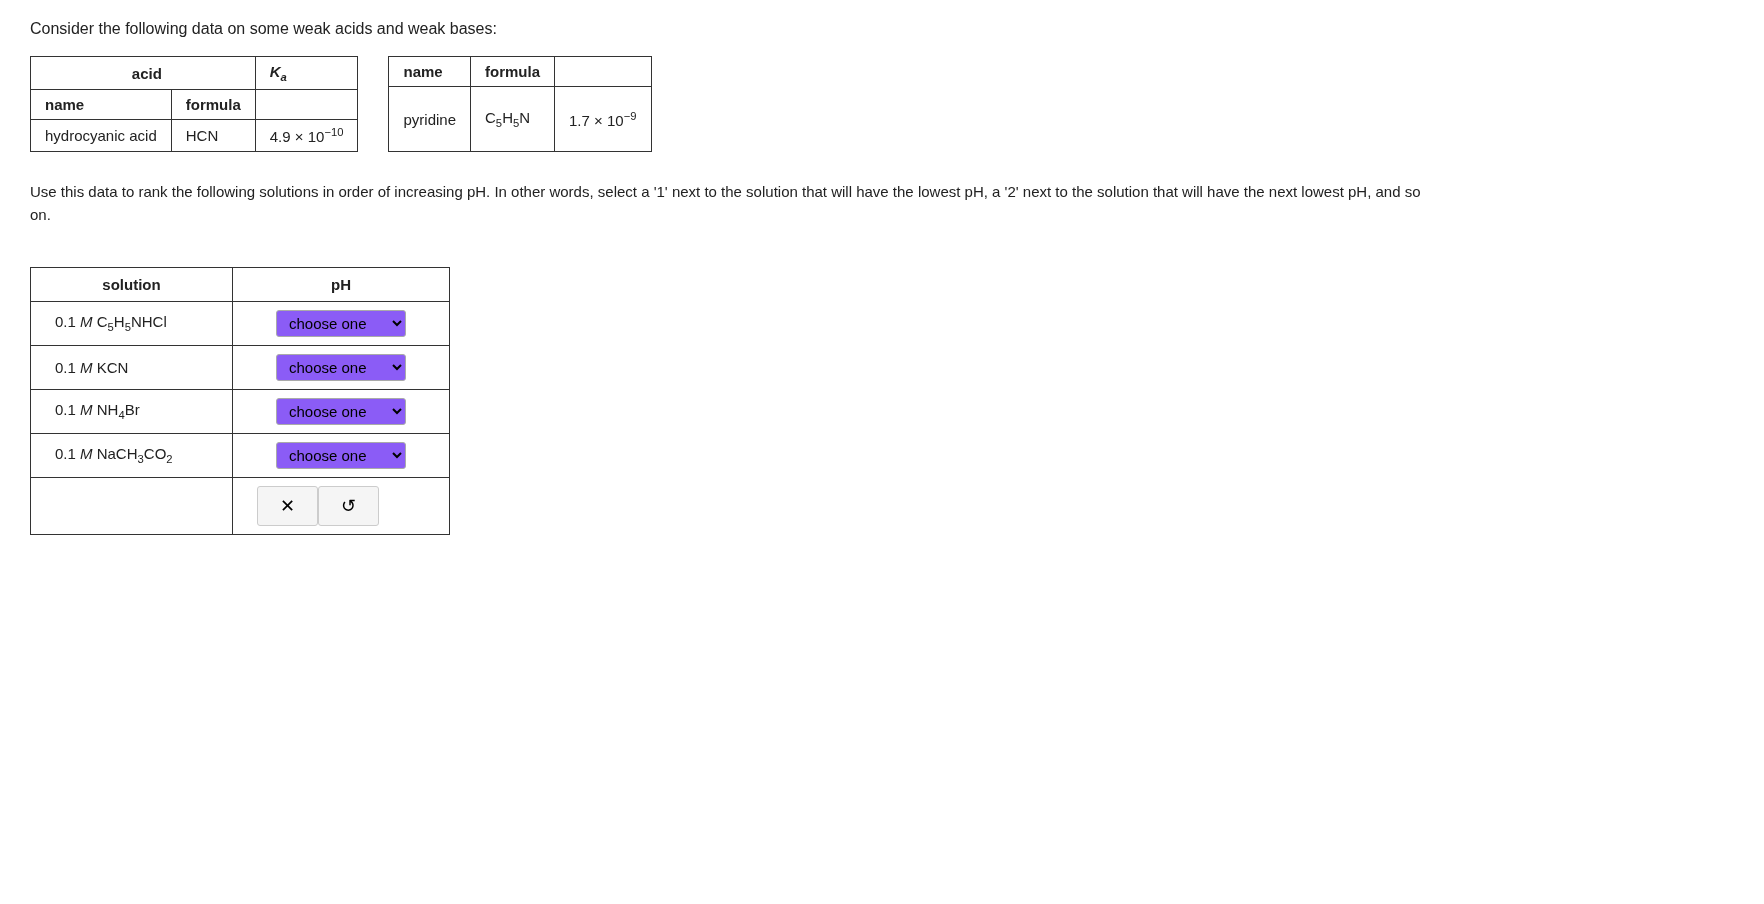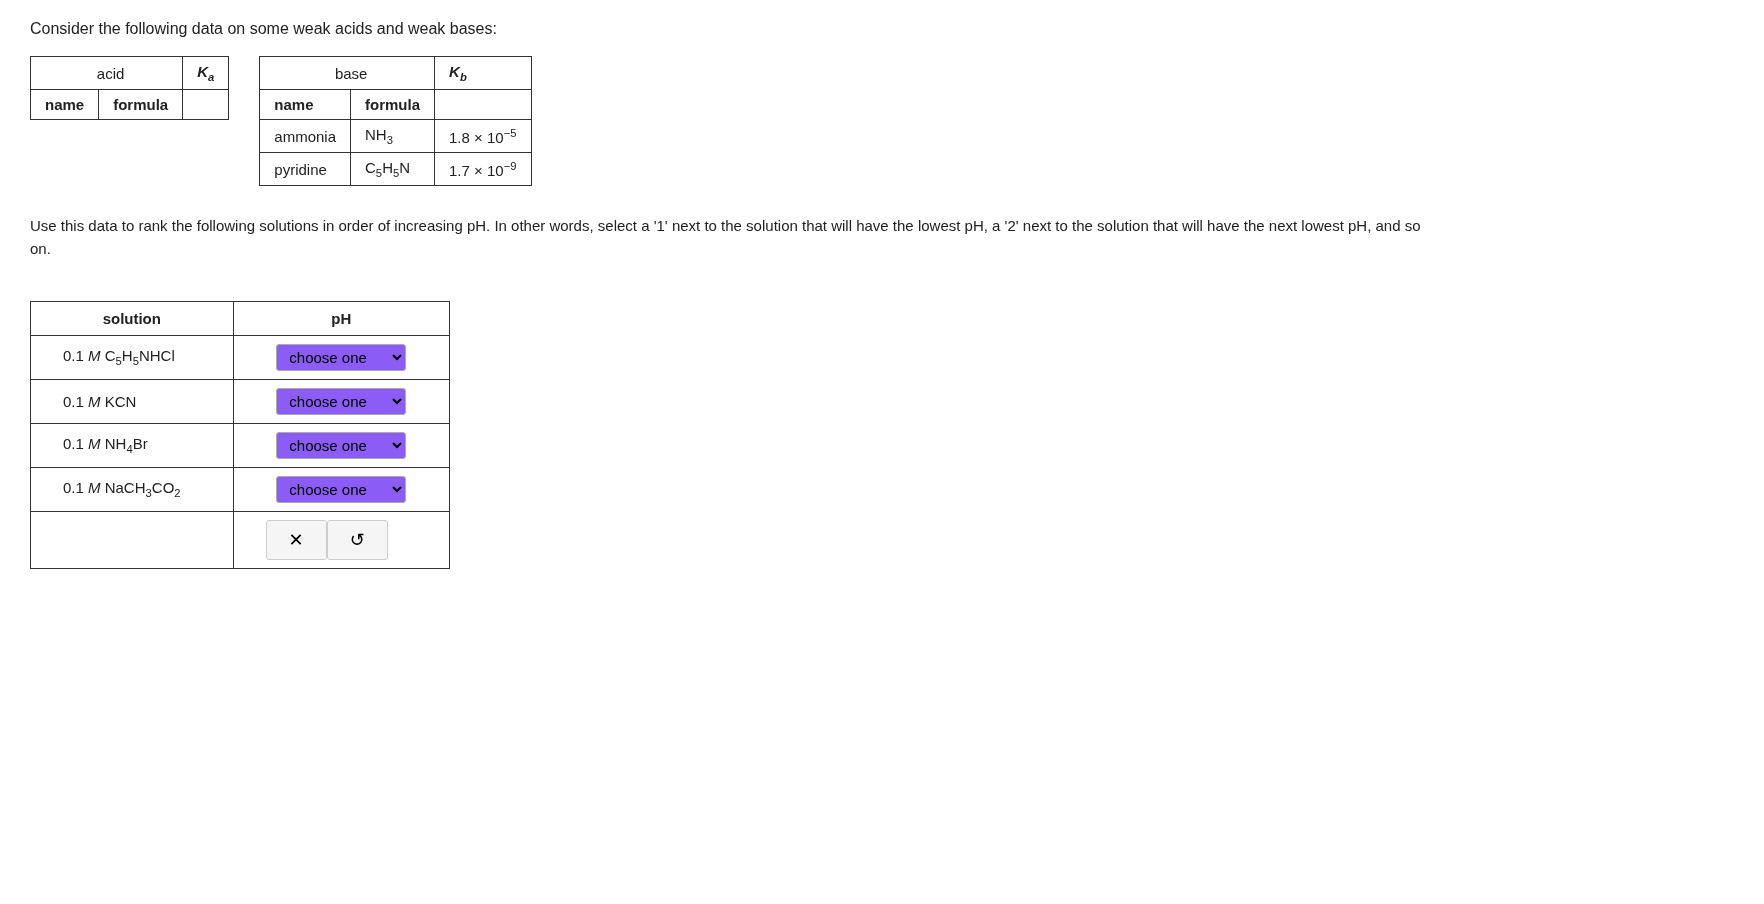--- a/index.html
+++ b/index.html
@@ -28,21 +28,21 @@
     .data-table th, .data-table td {
       border: 1px solid #333;
       padding: 6px 14px;
       text-align: left;
       white-space: nowrap;
     }
     .data-table th {
       font-weight: bold;
     }
     .data-table .section-header {
-      font-weight: normal;
+      font-weight: bold;
       text-align: center;
       border-bottom: 1px solid #333;
       padding-left: 22px;
     }
     
     .k-header {
       font-style: italic;
     }
     sup { font-size: 0.75em; }
     sub { font-size: 0.75em; }
@@ -55,21 +55,21 @@
     }
 
     
     .ranking-table {
       border-collapse: collapse;
       font-size: 15px;
       min-width: 420px;
     }
     .ranking-table th, .ranking-table td {
       border: 1px solid #333;
-      padding: 8px 32px;
+      padding: 8px 24px;
       text-align: left;
     }
     .ranking-table th {
       font-weight: bold;
       text-align: center;
     }
     .ranking-table td:last-child {
       text-align: center;
     }
     .dropdown-cell {
@@ -114,43 +114,37 @@
           <em>K</em><sub>a</sub>
         </th>
       </tr>
       <tr>
         <th>name</th>
         <th>formula</th>
         <th></th>
       </tr>
     </thead>
     <tbody>
+      <tr>
+        <td>hydrocyanic acid</td>
+        <td>HCN</td>
+        <td>4.9 × 10<sup>−10</sup></td>
+      </tr>
     </tbody>
   </table>
 
   <table class="data-table">
     <thead>
-      <tr>
-        <th colspan="2" class="section-header">base</th>
-        <th class="k-header">
-          <em>K</em><sub>b</sub>
-        </th>
-      </tr>
       <tr>
         <th>name</th>
         <th>formula</th>
         <th></th>
       </tr>
     </thead>
     <tbody>
-      <tr>
-        <td>ammonia</td>
-        <td>NH<sub>3</sub></td>
-        <td>1.8 × 10<sup>−5</sup></td>
-      </tr>
       <tr>
         <td>pyridine</td>
         <td>C<sub>5</sub>H<sub>5</sub>N</td>
         <td>1.7 × 10<sup>−9</sup></td>
       </tr>
     </tbody>
   </table>
 
 </div>
 

